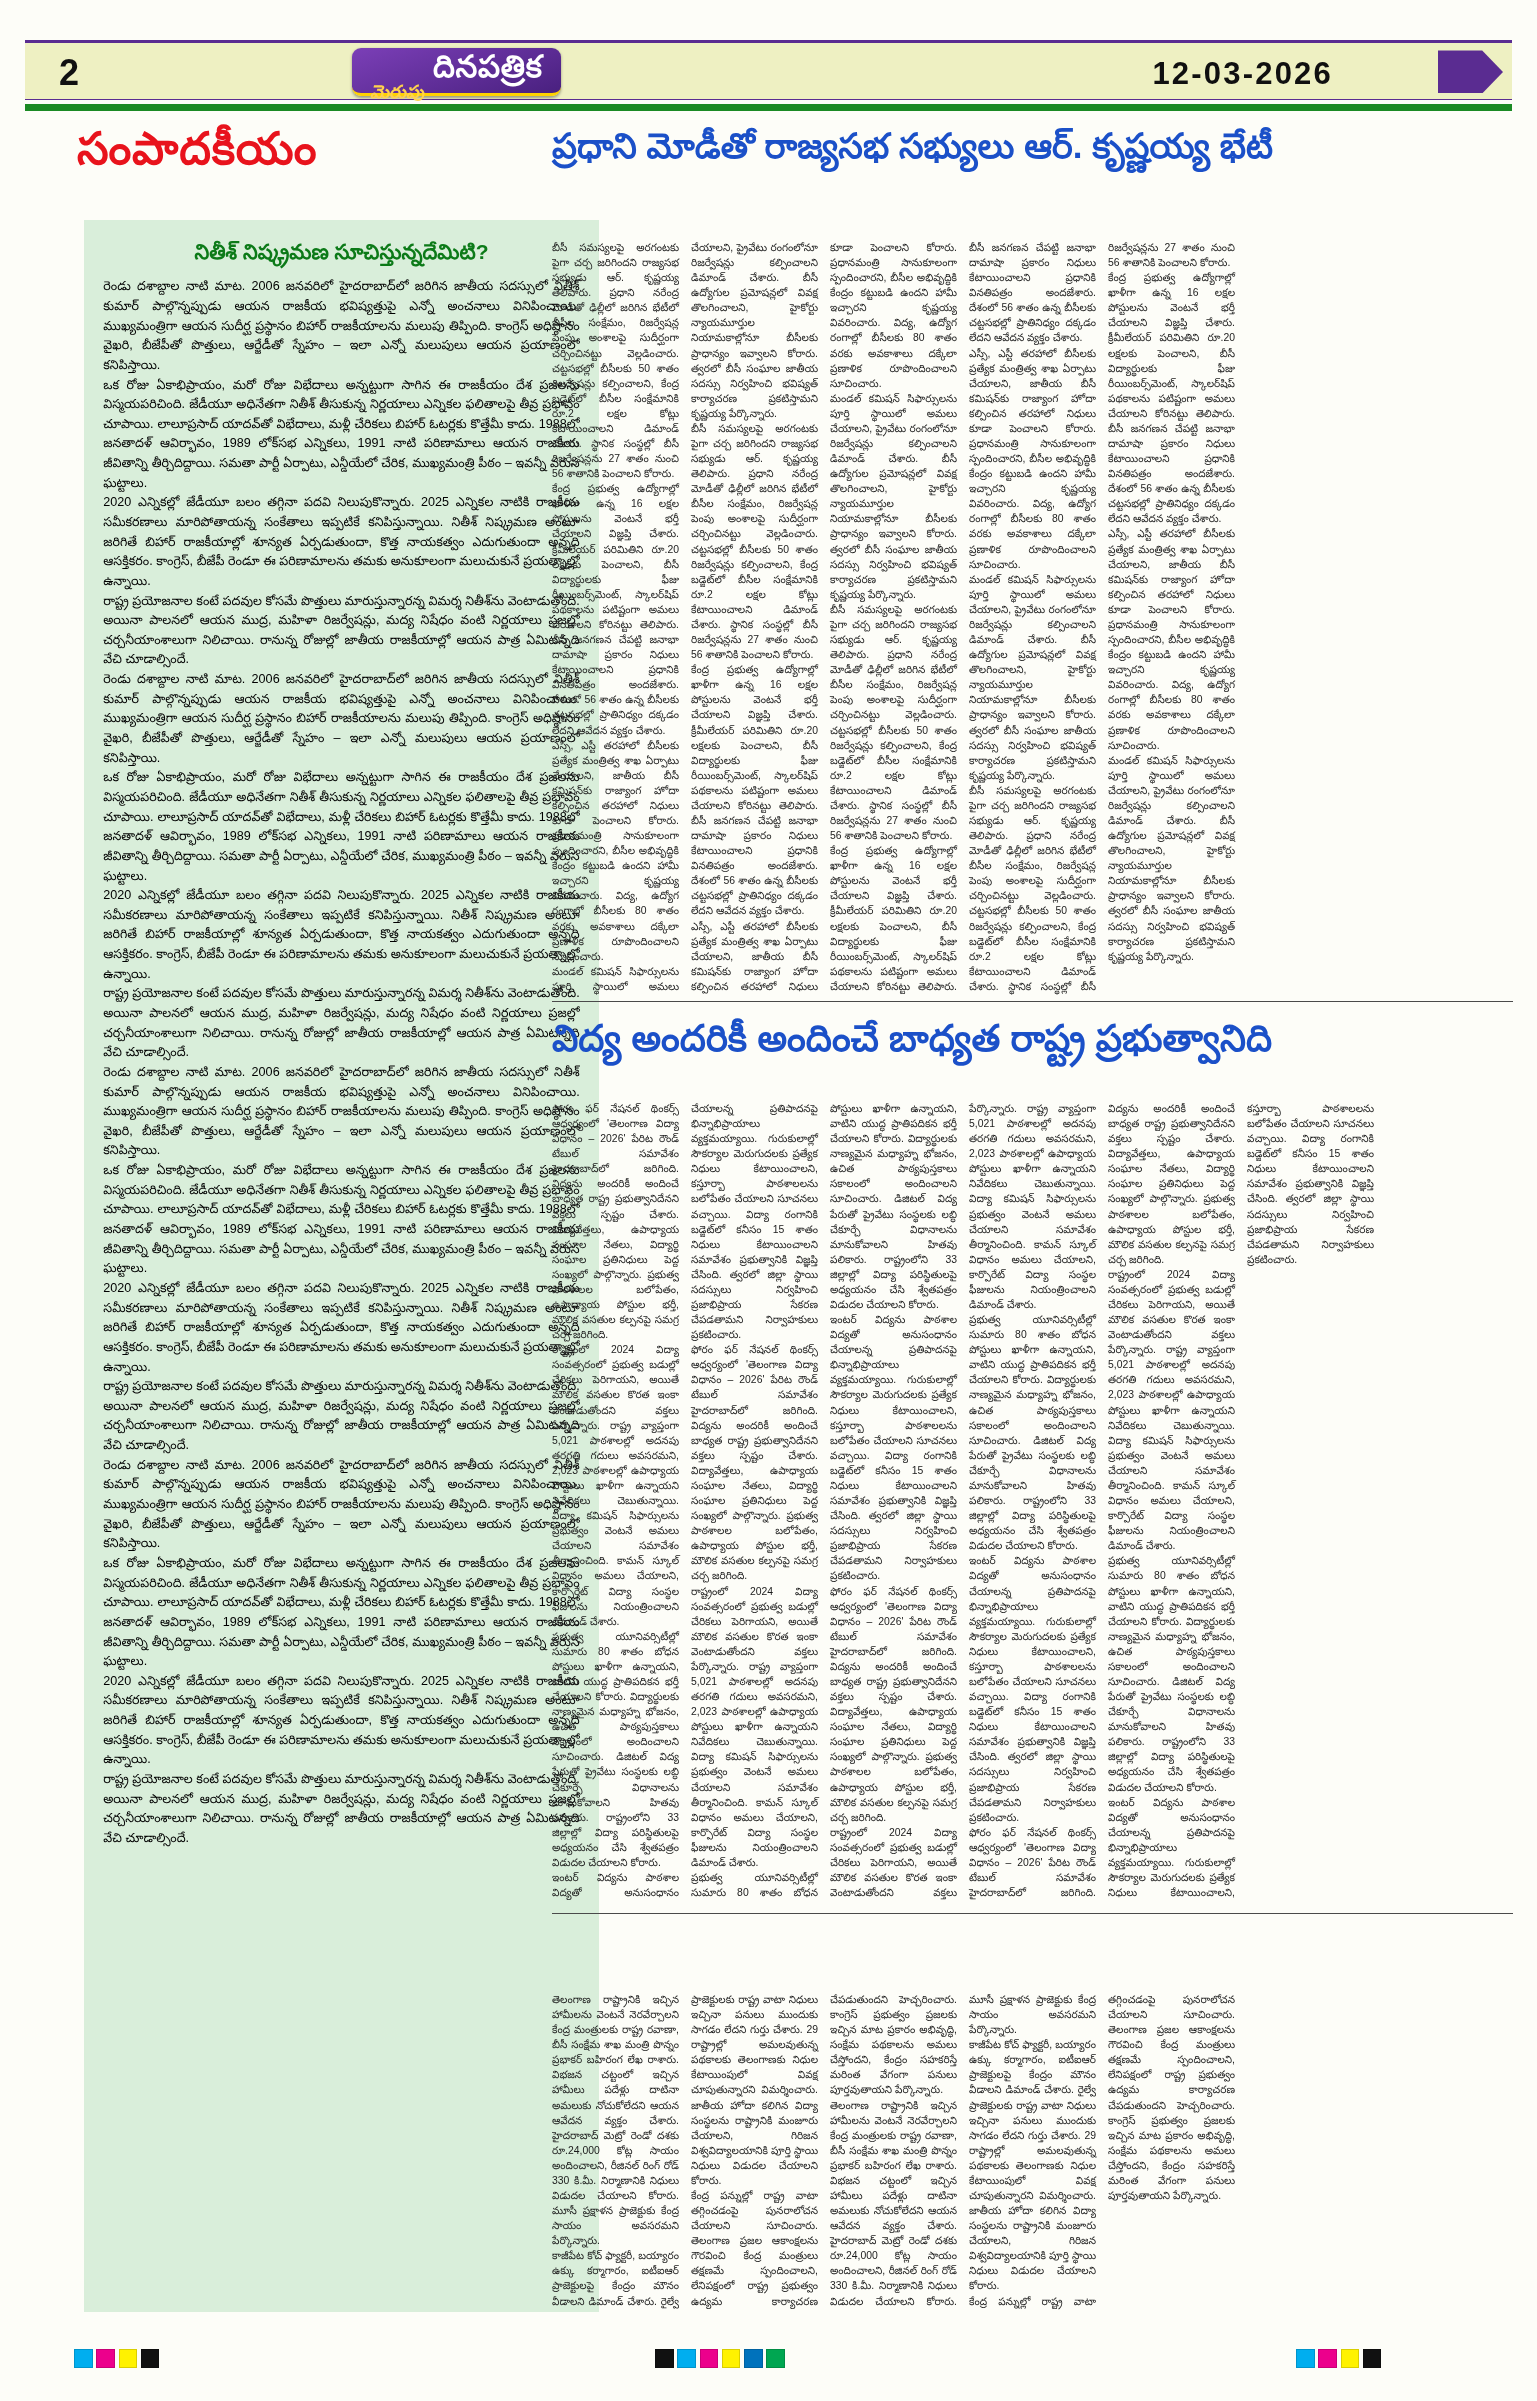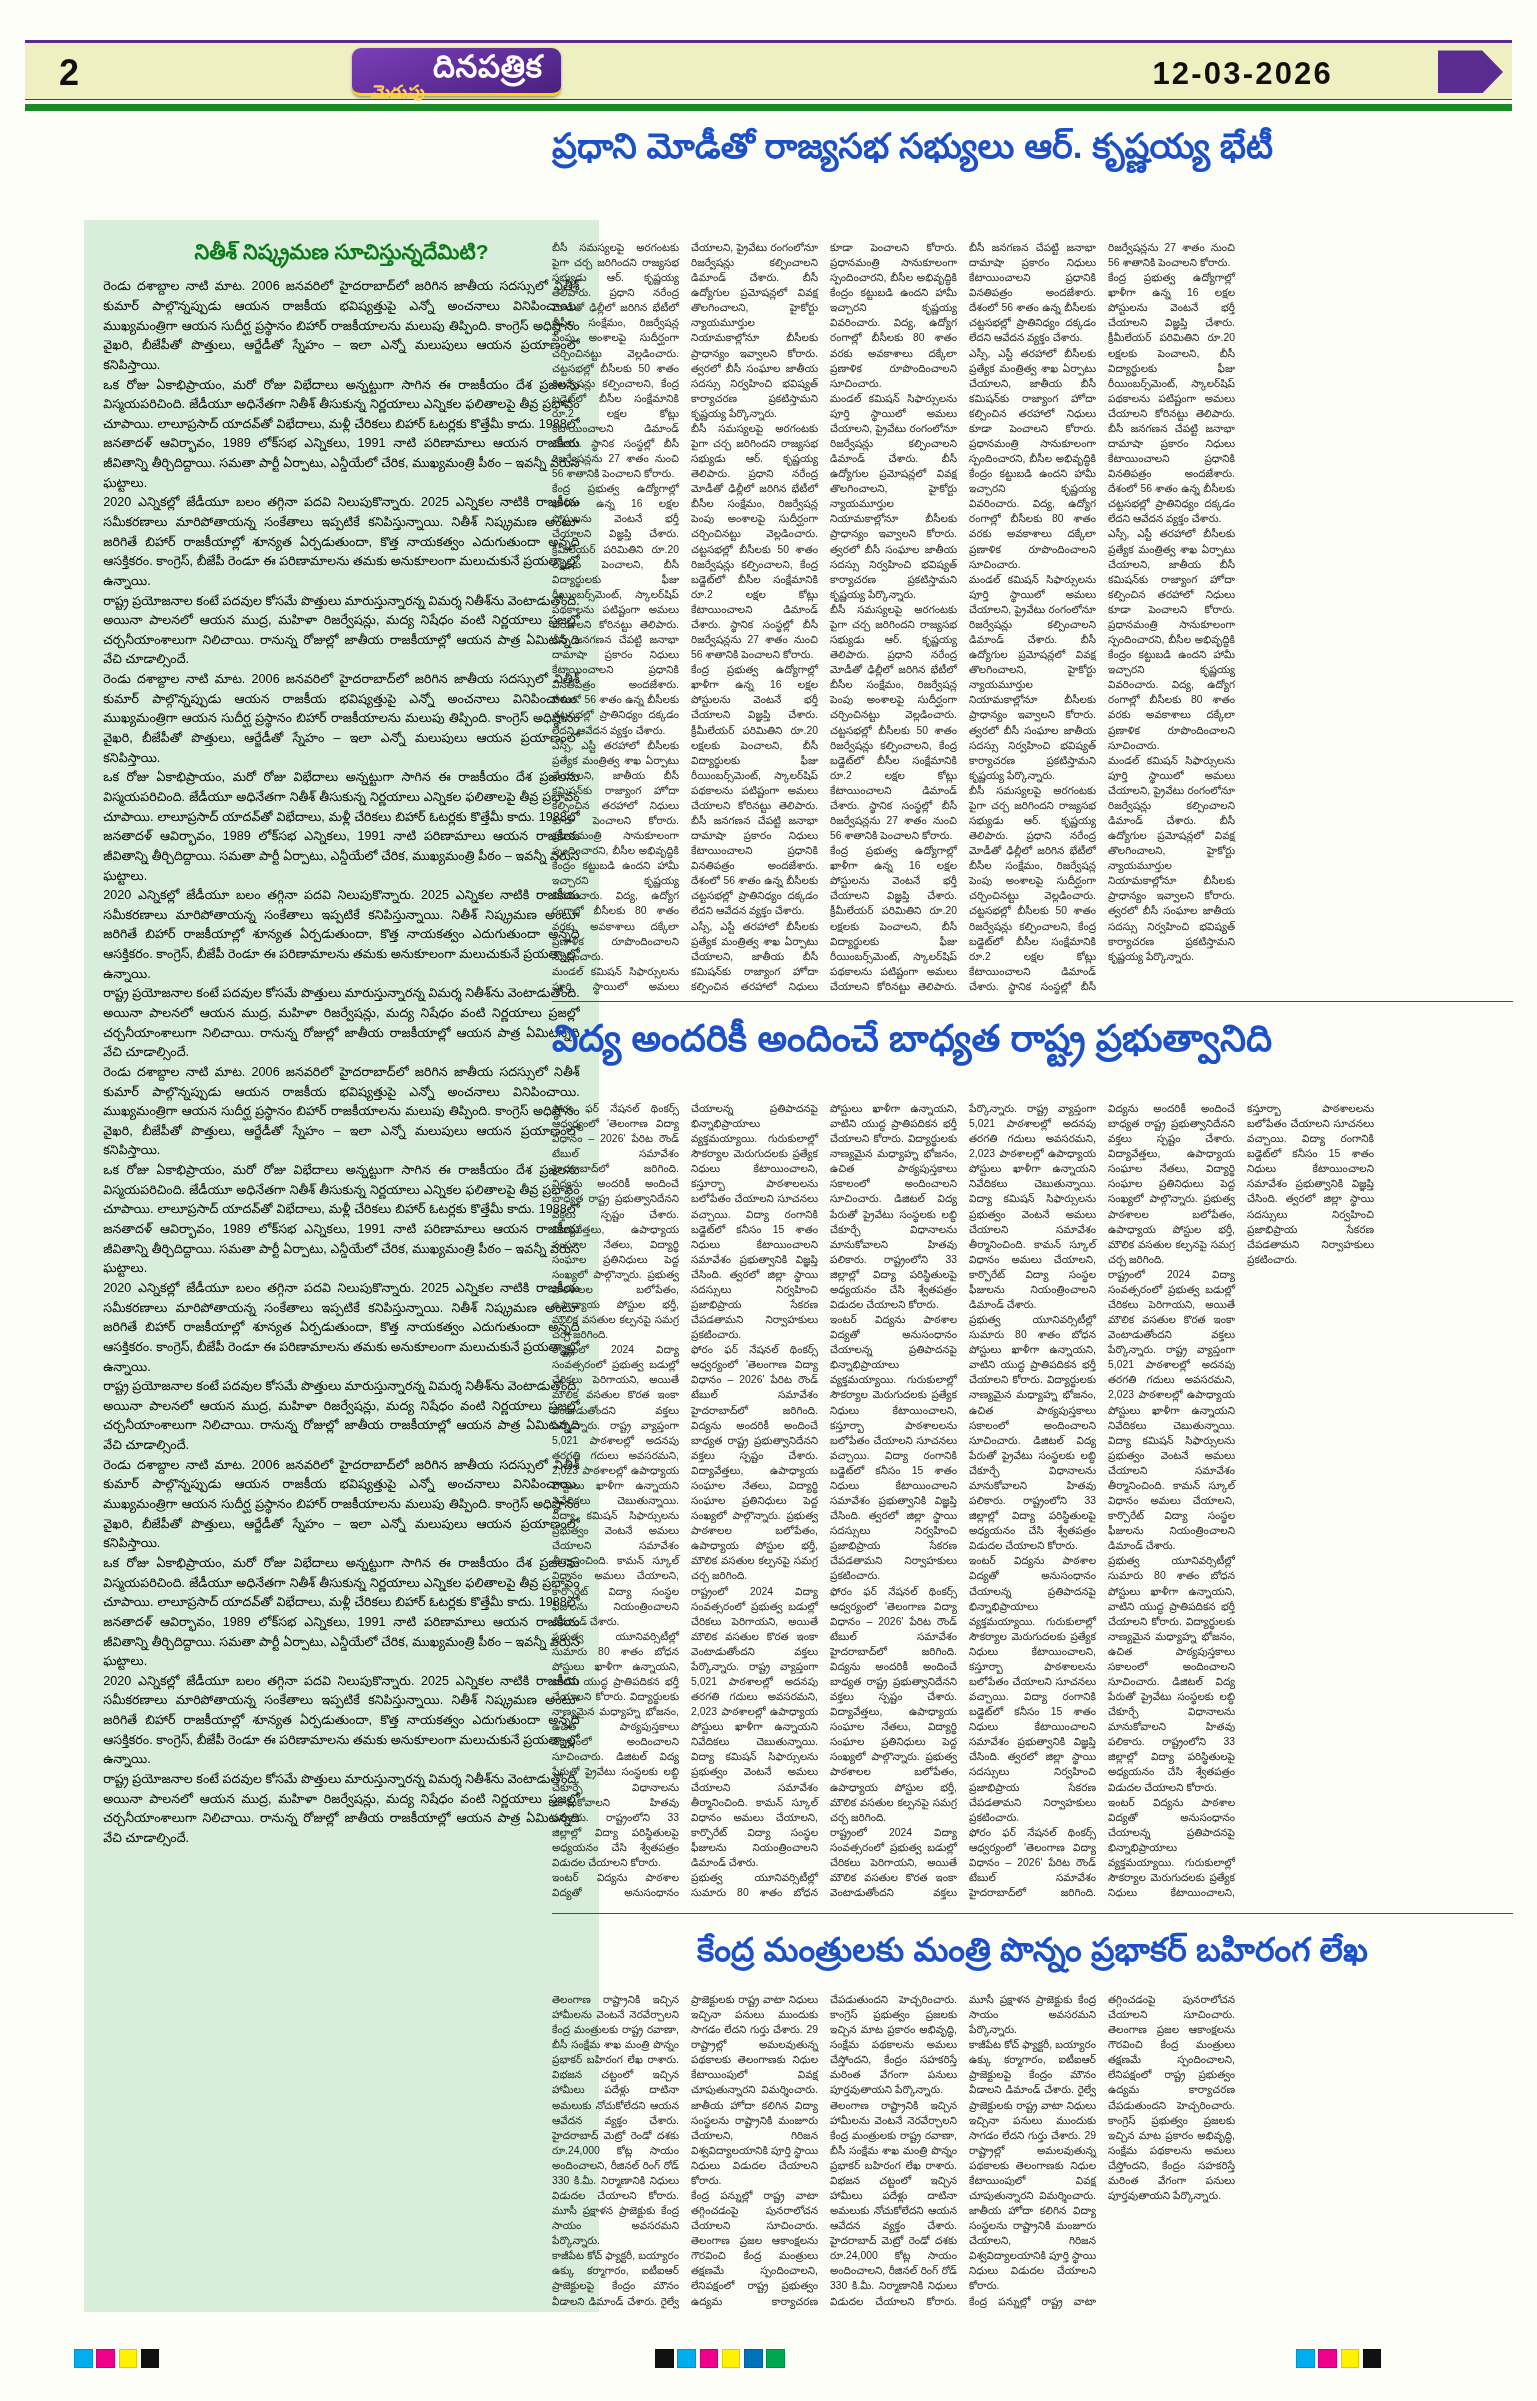--- a/index.html
+++ b/index.html
@@ -59,20 +59,21 @@
     <div class="page-num">2</div>
     <div class="masthead">
       <span class="mast-prefix">మెరుపు</span>
       <span class="mast-title">దినపత్రిక</span>
     </div>
     <div class="date">12-03-2026</div>
     <div class="flag"></div>
   </div>
   <div class="green-rule"></div>
 
+  <h1 class="section-title">సంపాదకీయం</h1>
   <div class="green-box">
     <h2 class="edit-title">నితీశ్ నిష్క్రమణ సూచిస్తున్నదేమిటి?</h2>
     <div class="edit-body">రెండు దశాబ్దాల నాటి మాట. 2006 జనవరిలో హైదరాబాద్‌లో జరిగిన జాతీయ సదస్సులో నితీశ్ కుమార్ పాల్గొన్నప్పుడు ఆయన రాజకీయ భవిష్యత్తుపై ఎన్నో అంచనాలు వినిపించాయి. ముఖ్యమంత్రిగా ఆయన సుదీర్ఘ ప్రస్థానం బిహార్ రాజకీయాలను మలుపు తిప్పింది. కాంగ్రెస్ అధిష్ఠానం వైఖరి, బీజేపీతో పొత్తులు, ఆర్జేడీతో స్నేహం – ఇలా ఎన్నో మలుపులు ఆయన ప్రయాణంలో కనిపిస్తాయి.
 ఒక రోజు ఏకాభిప్రాయం, మరో రోజు విభేదాలు అన్నట్టుగా సాగిన ఈ రాజకీయం దేశ ప్రజలను విస్మయపరిచింది. జేడీయూ అధినేతగా నితీశ్ తీసుకున్న నిర్ణయాలు ఎన్నికల ఫలితాలపై తీవ్ర ప్రభావం చూపాయి. లాలూప్రసాద్ యాదవ్‌తో విభేదాలు, మళ్లీ చేరికలు బిహార్ ఓటర్లకు కొత్తేమీ కాదు. 1988లో జనతాదళ్ ఆవిర్భావం, 1989 లోక్‌సభ ఎన్నికలు, 1991 నాటి పరిణామాలు ఆయన రాజకీయ జీవితాన్ని తీర్చిదిద్దాయి. సమతా పార్టీ ఏర్పాటు, ఎన్డీయేలో చేరిక, ముఖ్యమంత్రి పీఠం – ఇవన్నీ వరుస ఘట్టాలు.
 2020 ఎన్నికల్లో జేడీయూ బలం తగ్గినా పదవి నిలుపుకొన్నారు. 2025 ఎన్నికల నాటికి రాజకీయ సమీకరణాలు మారిపోతాయన్న సంకేతాలు ఇప్పటికే కనిపిస్తున్నాయి. నితీశ్ నిష్క్రమణ అంటూ జరిగితే బిహార్ రాజకీయాల్లో శూన్యత ఏర్పడుతుందా, కొత్త నాయకత్వం ఎదుగుతుందా అన్నది ఆసక్తికరం. కాంగ్రెస్, బీజేపీ రెండూ ఈ పరిణామాలను తమకు అనుకూలంగా మలుచుకునే ప్రయత్నాల్లో ఉన్నాయి.
 రాష్ట్ర ప్రయోజనాల కంటే పదవుల కోసమే పొత్తులు మారుస్తున్నారన్న విమర్శ నితీశ్‌ను వెంటాడుతోంది. అయినా పాలనలో ఆయన ముద్ర, మహిళా రిజర్వేషన్లు, మద్య నిషేధం వంటి నిర్ణయాలు ప్రజల్లో చర్చనీయాంశాలుగా నిలిచాయి. రానున్న రోజుల్లో జాతీయ రాజకీయాల్లో ఆయన పాత్ర ఏమిటన్నది వేచి చూడాల్సిందే.
 రెండు దశాబ్దాల నాటి మాట. 2006 జనవరిలో హైదరాబాద్‌లో జరిగిన జాతీయ సదస్సులో నితీశ్ కుమార్ పాల్గొన్నప్పుడు ఆయన రాజకీయ భవిష్యత్తుపై ఎన్నో అంచనాలు వినిపించాయి. ముఖ్యమంత్రిగా ఆయన సుదీర్ఘ ప్రస్థానం బిహార్ రాజకీయాలను మలుపు తిప్పింది. కాంగ్రెస్ అధిష్ఠానం వైఖరి, బీజేపీతో పొత్తులు, ఆర్జేడీతో స్నేహం – ఇలా ఎన్నో మలుపులు ఆయన ప్రయాణంలో కనిపిస్తాయి.
 ఒక రోజు ఏకాభిప్రాయం, మరో రోజు విభేదాలు అన్నట్టుగా సాగిన ఈ రాజకీయం దేశ ప్రజలను విస్మయపరిచింది. జేడీయూ అధినేతగా నితీశ్ తీసుకున్న నిర్ణయాలు ఎన్నికల ఫలితాలపై తీవ్ర ప్రభావం చూపాయి. లాలూప్రసాద్ యాదవ్‌తో విభేదాలు, మళ్లీ చేరికలు బిహార్ ఓటర్లకు కొత్తేమీ కాదు. 1988లో జనతాదళ్ ఆవిర్భావం, 1989 లోక్‌సభ ఎన్నికలు, 1991 నాటి పరిణామాలు ఆయన రాజకీయ జీవితాన్ని తీర్చిదిద్దాయి. సమతా పార్టీ ఏర్పాటు, ఎన్డీయేలో చేరిక, ముఖ్యమంత్రి పీఠం – ఇవన్నీ వరుస ఘట్టాలు.
 2020 ఎన్నికల్లో జేడీయూ బలం తగ్గినా పదవి నిలుపుకొన్నారు. 2025 ఎన్నికల నాటికి రాజకీయ సమీకరణాలు మారిపోతాయన్న సంకేతాలు ఇప్పటికే కనిపిస్తున్నాయి. నితీశ్ నిష్క్రమణ అంటూ జరిగితే బిహార్ రాజకీయాల్లో శూన్యత ఏర్పడుతుందా, కొత్త నాయకత్వం ఎదుగుతుందా అన్నది ఆసక్తికరం. కాంగ్రెస్, బీజేపీ రెండూ ఈ పరిణామాలను తమకు అనుకూలంగా మలుచుకునే ప్రయత్నాల్లో ఉన్నాయి.
 రాష్ట్ర ప్రయోజనాల కంటే పదవుల కోసమే పొత్తులు మారుస్తున్నారన్న విమర్శ నితీశ్‌ను వెంటాడుతోంది. అయినా పాలనలో ఆయన ముద్ర, మహిళా రిజర్వేషన్లు, మద్య నిషేధం వంటి నిర్ణయాలు ప్రజల్లో చర్చనీయాంశాలుగా నిలిచాయి. రానున్న రోజుల్లో జాతీయ రాజకీయాల్లో ఆయన పాత్ర ఏమిటన్నది వేచి చూడాల్సిందే.
@@ -123,21 +124,20 @@
 ప్రభుత్వ యూనివర్సిటీల్లో సుమారు 80 శాతం బోధన పోస్టులు ఖాళీగా ఉన్నాయని, వాటిని యుద్ధ ప్రాతిపదికన భర్తీ చేయాలని కోరారు. విద్యార్థులకు నాణ్యమైన మధ్యాహ్న భోజనం, ఉచిత పాఠ్యపుస్తకాలు సకాలంలో అందించాలని సూచించారు. డిజిటల్ విద్య పేరుతో ప్రైవేటు సంస్థలకు లబ్ధి చేకూర్చే విధానాలను మానుకోవాలని హితవు పలికారు. రాష్ట్రంలోని 33 జిల్లాల్లో విద్యా పరిస్థితులపై అధ్యయనం చేసి శ్వేతపత్రం విడుదల చేయాలని కోరారు.
 ఇంటర్ విద్యను పాఠశాల విద్యతో అనుసంధానం చేయాలన్న ప్రతిపాదనపై భిన్నాభిప్రాయాలు వ్యక్తమయ్యాయి. గురుకులాల్లో సౌకర్యాల మెరుగుదలకు ప్రత్యేక నిధులు కేటాయించాలని, కస్తూర్బా పాఠశాలలను బలోపేతం చేయాలని సూచనలు వచ్చాయి. విద్యా రంగానికి బడ్జెట్‌లో కనీసం 15 శాతం నిధులు కేటాయించాలని సమావేశం ప్రభుత్వానికి విజ్ఞప్తి చేసింది. త్వరలో జిల్లా స్థాయి సదస్సులు నిర్వహించి ప్రజాభిప్రాయ సేకరణ చేపడతామని నిర్వాహకులు ప్రకటించారు.
 ఫోరం ఫర్ నేషనల్ థింకర్స్ ఆధ్వర్యంలో 'తెలంగాణ విద్యా విధానం – 2026' పేరిట రౌండ్ టేబుల్ సమావేశం హైదరాబాద్‌లో జరిగింది. విద్యను అందరికీ అందించే బాధ్యత రాష్ట్ర ప్రభుత్వానిదేనని వక్తలు స్పష్టం చేశారు. విద్యావేత్తలు, ఉపాధ్యాయ సంఘాల నేతలు, విద్యార్థి సంఘాల ప్రతినిధులు పెద్ద సంఖ్యలో పాల్గొన్నారు. ప్రభుత్వ పాఠశాలల బలోపేతం, ఉపాధ్యాయ పోస్టుల భర్తీ, మౌలిక వసతుల కల్పనపై సమగ్ర చర్చ జరిగింది.
 రాష్ట్రంలో 2024 విద్యా సంవత్సరంలో ప్రభుత్వ బడుల్లో చేరికలు పెరిగాయని, అయితే మౌలిక వసతుల కొరత ఇంకా వెంటాడుతోందని వక్తలు పేర్కొన్నారు. రాష్ట్ర వ్యాప్తంగా 5,021 పాఠశాలల్లో అదనపు తరగతి గదులు అవసరమని, 2,023 పాఠశాలల్లో ఉపాధ్యాయ పోస్టులు ఖాళీగా ఉన్నాయని నివేదికలు చెబుతున్నాయి. విద్యా కమిషన్ సిఫార్సులను ప్రభుత్వం వెంటనే అమలు చేయాలని సమావేశం తీర్మానించింది. కామన్ స్కూల్ విధానం అమలు చేయాలని, కార్పొరేట్ విద్యా సంస్థల ఫీజులను నియంత్రించాలని డిమాండ్ చేశారు.
 ప్రభుత్వ యూనివర్సిటీల్లో సుమారు 80 శాతం బోధన పోస్టులు ఖాళీగా ఉన్నాయని, వాటిని యుద్ధ ప్రాతిపదికన భర్తీ చేయాలని కోరారు. విద్యార్థులకు నాణ్యమైన మధ్యాహ్న భోజనం, ఉచిత పాఠ్యపుస్తకాలు సకాలంలో అందించాలని సూచించారు. డిజిటల్ విద్య పేరుతో ప్రైవేటు సంస్థలకు లబ్ధి చేకూర్చే విధానాలను మానుకోవాలని హితవు పలికారు. రాష్ట్రంలోని 33 జిల్లాల్లో విద్యా పరిస్థితులపై అధ్యయనం చేసి శ్వేతపత్రం విడుదల చేయాలని కోరారు.
 ఇంటర్ విద్యను పాఠశాల విద్యతో అనుసంధానం చేయాలన్న ప్రతిపాదనపై భిన్నాభిప్రాయాలు వ్యక్తమయ్యాయి. గురుకులాల్లో సౌకర్యాల మెరుగుదలకు ప్రత్యేక నిధులు కేటాయించాలని, కస్తూర్బా పాఠశాలలను బలోపేతం చేయాలని సూచనలు వచ్చాయి. విద్యా రంగానికి బడ్జెట్‌లో కనీసం 15 శాతం నిధులు కేటాయించాలని సమావేశం ప్రభుత్వానికి విజ్ఞప్తి చేసింది. త్వరలో జిల్లా స్థాయి సదస్సులు నిర్వహించి ప్రజాభిప్రాయ సేకరణ చేపడతామని నిర్వాహకులు ప్రకటించారు.</div>
   </div>
 
   <div class="sep sep2"></div>
 
-  <h2 class="headline h-bot">కేంద్ర మంత్రులకు మంత్రి పొన్నం ప్రభాకర్ బహిరంగ లేఖ</h2>
   <div class="body-bot">
     <div class="cols">తెలంగాణ రాష్ట్రానికి ఇచ్చిన హామీలను వెంటనే నెరవేర్చాలని కేంద్ర మంత్రులకు రాష్ట్ర రవాణా, బీసీ సంక్షేమ శాఖ మంత్రి పొన్నం ప్రభాకర్ బహిరంగ లేఖ రాశారు. విభజన చట్టంలో ఇచ్చిన హామీలు పదేళ్లు దాటినా అమలుకు నోచుకోలేదని ఆయన ఆవేదన వ్యక్తం చేశారు. హైదరాబాద్ మెట్రో రెండో దశకు రూ.24,000 కోట్ల సాయం అందించాలని, రీజినల్ రింగ్ రోడ్ 330 కి.మీ. నిర్మాణానికి నిధులు విడుదల చేయాలని కోరారు. మూసీ ప్రక్షాళన ప్రాజెక్టుకు కేంద్ర సాయం అవసరమని పేర్కొన్నారు.
 కాజీపేట కోచ్ ఫ్యాక్టరీ, బయ్యారం ఉక్కు కర్మాగారం, ఐటీఐఆర్ ప్రాజెక్టులపై కేంద్రం మౌనం వీడాలని డిమాండ్ చేశారు. రైల్వే ప్రాజెక్టులకు రాష్ట్ర వాటా నిధులు ఇచ్చినా పనులు ముందుకు సాగడం లేదని గుర్తు చేశారు. 29 రాష్ట్రాల్లో అమలవుతున్న పథకాలకు తెలంగాణకు నిధుల కేటాయింపులో వివక్ష చూపుతున్నారని విమర్శించారు. జాతీయ హోదా కలిగిన విద్యా సంస్థలను రాష్ట్రానికి మంజూరు చేయాలని, గిరిజన విశ్వవిద్యాలయానికి పూర్తి స్థాయి నిధులు విడుదల చేయాలని కోరారు.
 కేంద్ర పన్నుల్లో రాష్ట్ర వాటా తగ్గించడంపై పునరాలోచన చేయాలని సూచించారు. తెలంగాణ ప్రజల ఆకాంక్షలను గౌరవించి కేంద్ర మంత్రులు తక్షణమే స్పందించాలని, లేనిపక్షంలో రాష్ట్ర ప్రభుత్వం ఉద్యమ కార్యాచరణ చేపడుతుందని హెచ్చరించారు. కాంగ్రెస్ ప్రభుత్వం ప్రజలకు ఇచ్చిన మాట ప్రకారం అభివృద్ధి, సంక్షేమ పథకాలను అమలు చేస్తోందని, కేంద్రం సహకరిస్తే మరింత వేగంగా పనులు పూర్తవుతాయని పేర్కొన్నారు.
 తెలంగాణ రాష్ట్రానికి ఇచ్చిన హామీలను వెంటనే నెరవేర్చాలని కేంద్ర మంత్రులకు రాష్ట్ర రవాణా, బీసీ సంక్షేమ శాఖ మంత్రి పొన్నం ప్రభాకర్ బహిరంగ లేఖ రాశారు. విభజన చట్టంలో ఇచ్చిన హామీలు పదేళ్లు దాటినా అమలుకు నోచుకోలేదని ఆయన ఆవేదన వ్యక్తం చేశారు. హైదరాబాద్ మెట్రో రెండో దశకు రూ.24,000 కోట్ల సాయం అందించాలని, రీజినల్ రింగ్ రోడ్ 330 కి.మీ. నిర్మాణానికి నిధులు విడుదల చేయాలని కోరారు. మూసీ ప్రక్షాళన ప్రాజెక్టుకు కేంద్ర సాయం అవసరమని పేర్కొన్నారు.
 కాజీపేట కోచ్ ఫ్యాక్టరీ, బయ్యారం ఉక్కు కర్మాగారం, ఐటీఐఆర్ ప్రాజెక్టులపై కేంద్రం మౌనం వీడాలని డిమాండ్ చేశారు. రైల్వే ప్రాజెక్టులకు రాష్ట్ర వాటా నిధులు ఇచ్చినా పనులు ముందుకు సాగడం లేదని గుర్తు చేశారు. 29 రాష్ట్రాల్లో అమలవుతున్న పథకాలకు తెలంగాణకు నిధుల కేటాయింపులో వివక్ష చూపుతున్నారని విమర్శించారు. జాతీయ హోదా కలిగిన విద్యా సంస్థలను రాష్ట్రానికి మంజూరు చేయాలని, గిరిజన విశ్వవిద్యాలయానికి పూర్తి స్థాయి నిధులు విడుదల చేయాలని కోరారు.
 కేంద్ర పన్నుల్లో రాష్ట్ర వాటా తగ్గించడంపై పునరాలోచన చేయాలని సూచించారు. తెలంగాణ ప్రజల ఆకాంక్షలను గౌరవించి కేంద్ర మంత్రులు తక్షణమే స్పందించాలని, లేనిపక్షంలో రాష్ట్ర ప్రభుత్వం ఉద్యమ కార్యాచరణ చేపడుతుందని హెచ్చరించారు. కాంగ్రెస్ ప్రభుత్వం ప్రజలకు ఇచ్చిన మాట ప్రకారం అభివృద్ధి, సంక్షేమ పథకాలను అమలు చేస్తోందని, కేంద్రం సహకరిస్తే మరింత వేగంగా పనులు పూర్తవుతాయని పేర్కొన్నారు.</div>
   </div>
 
   <div class="marks marks-left">

